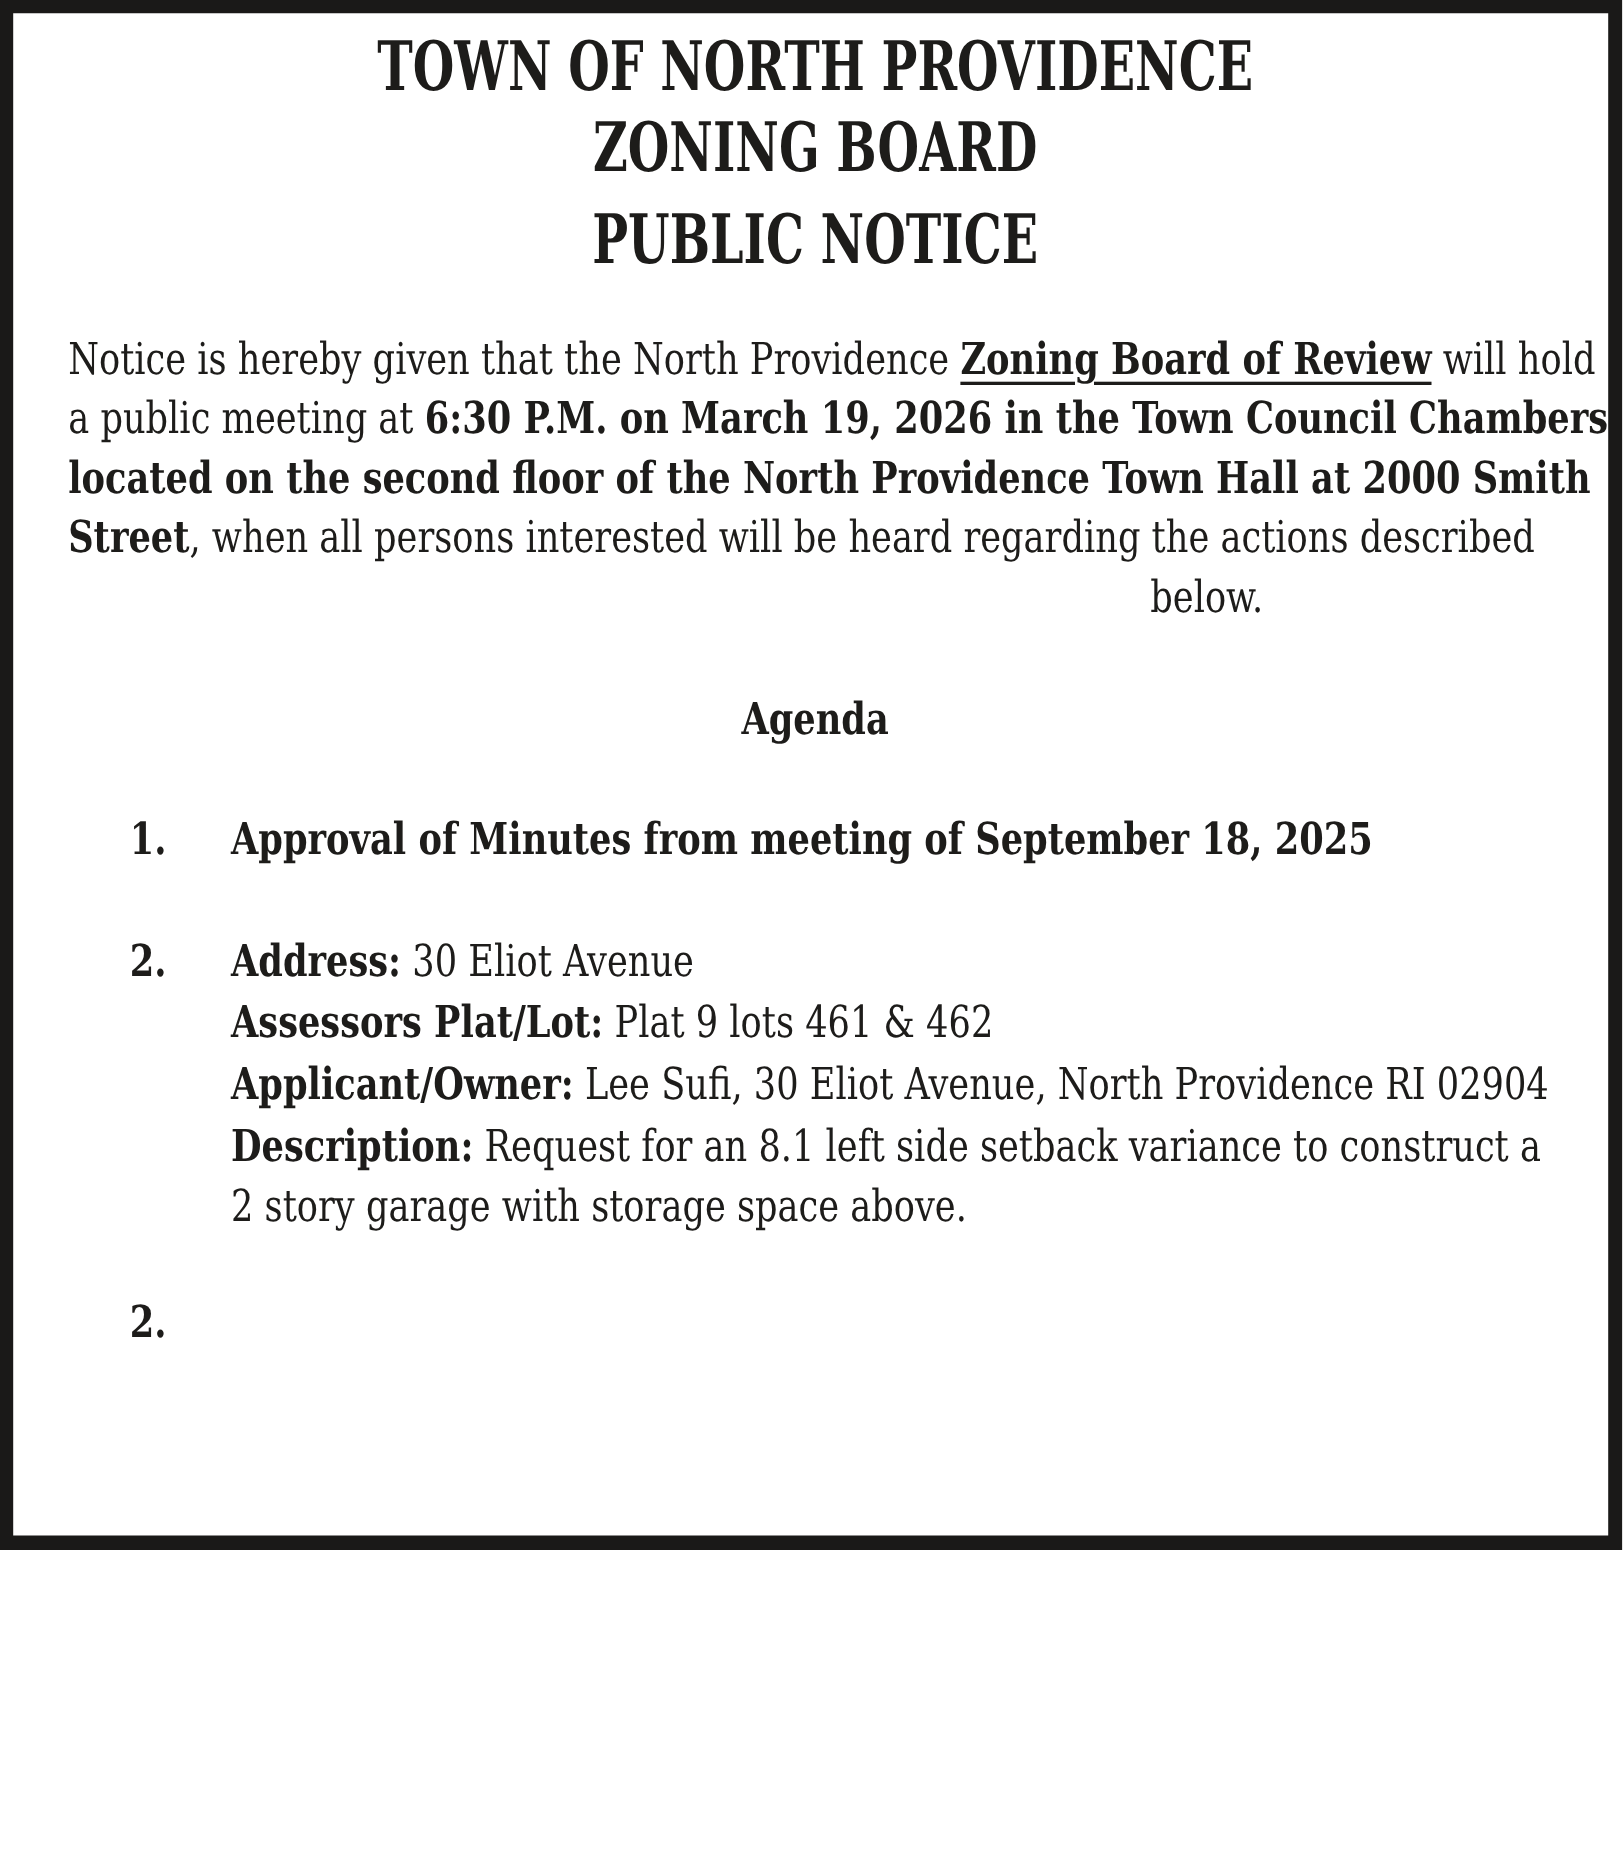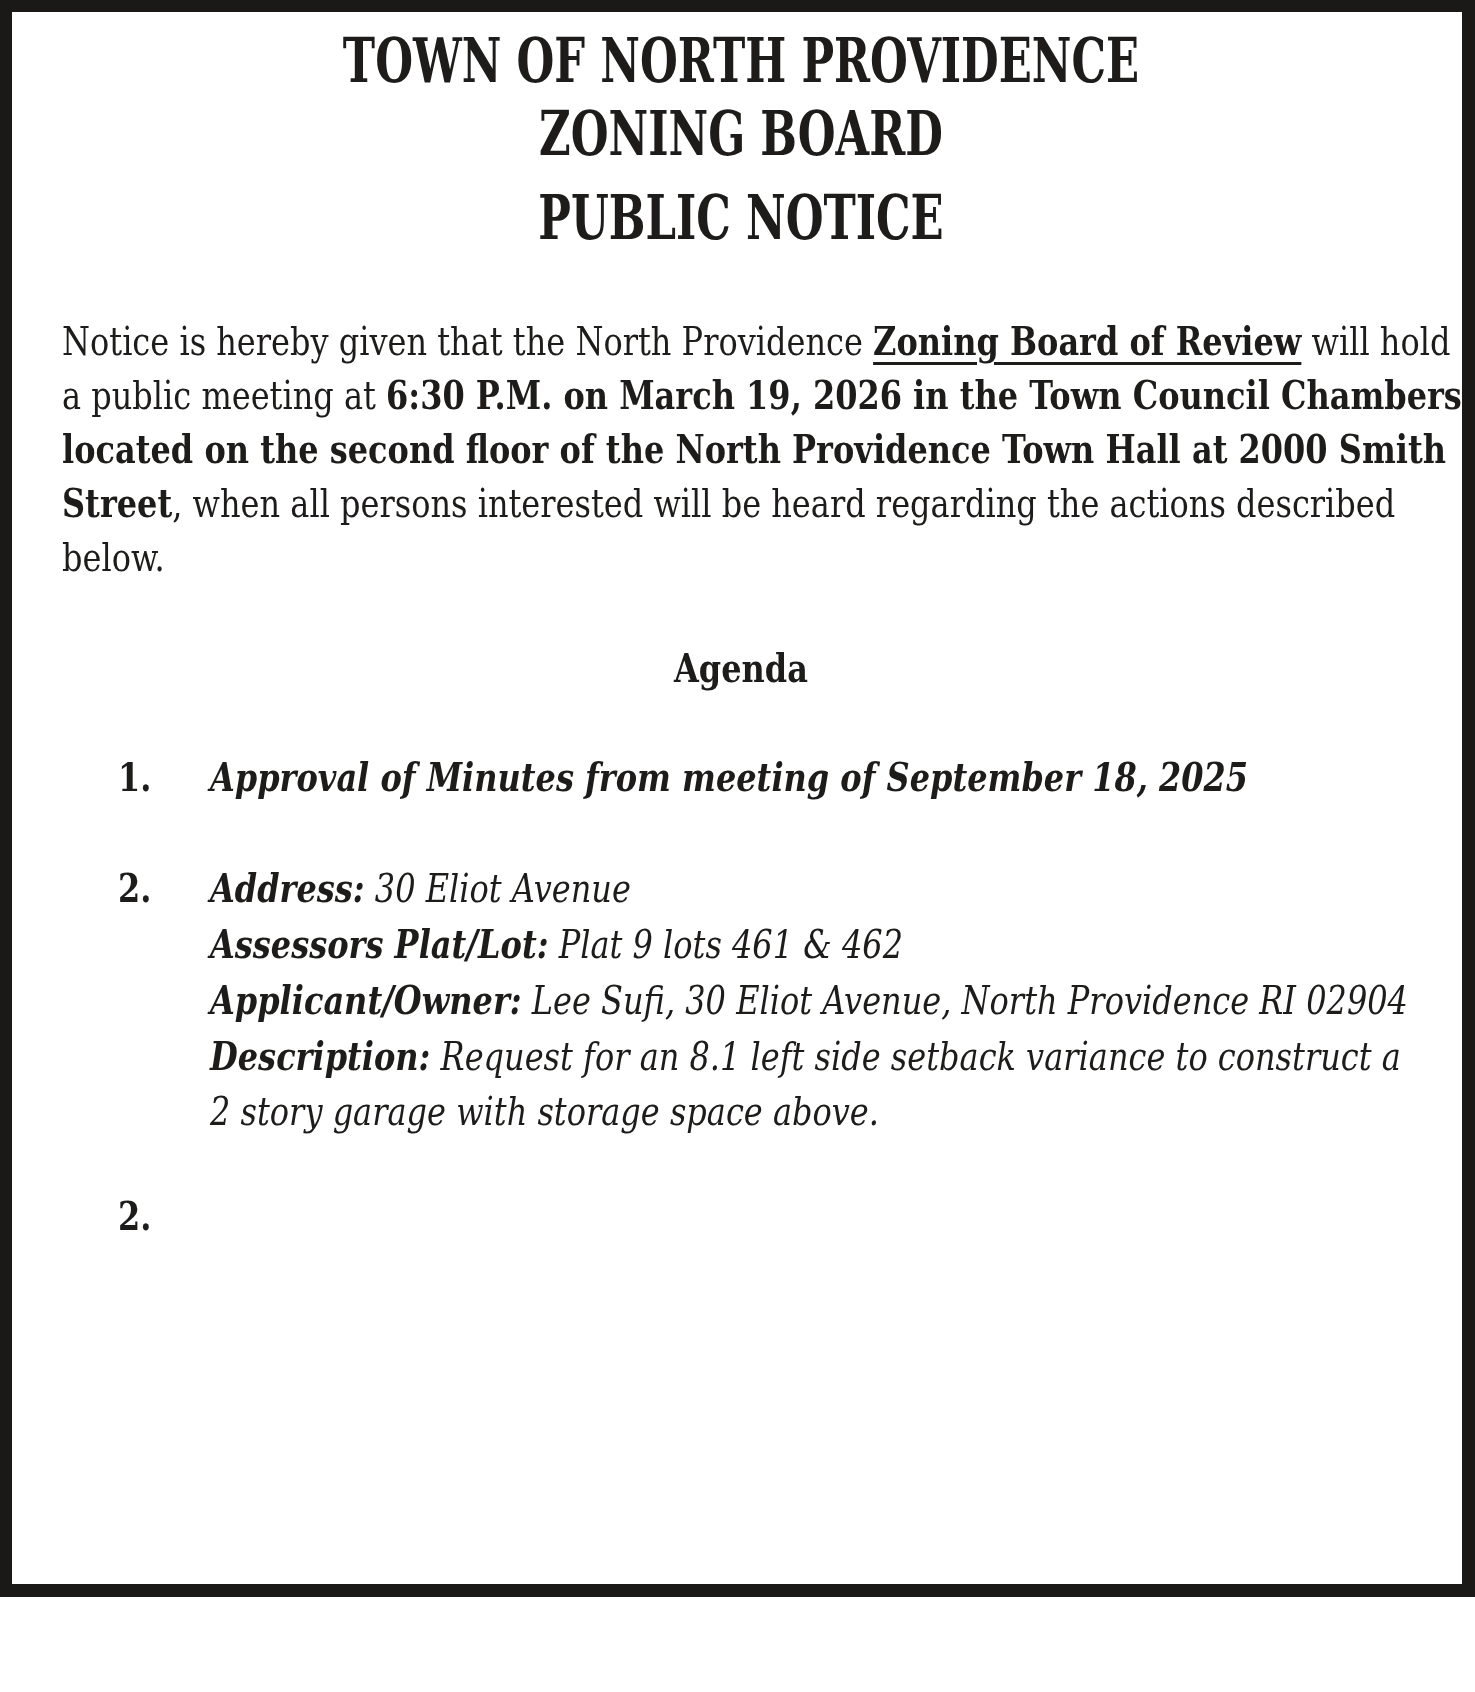--- a/index.html
+++ b/index.html
@@ -4,21 +4,21 @@
 <style>
   :root{
     --ink:#1d1c1a;
     --frame:#1a1918;
     --paper:#ffffff;
   }
   html,body{margin:0;padding:0;background:#fff;}
   body{font-family:"DejaVu Serif","Liberation Serif",serif;color:var(--ink);}
   .page{
     position:relative;
-    width:1475px;height:1597px;
+    width:1475px;height:1409px;
     background:var(--paper);
     overflow:hidden;
   }
   .frame{
     position:absolute;inset:0;
     box-sizing:border-box;
     border-style:solid;
     border-color:var(--frame);
     border-width:12px 13px 13px 12px;
     padding:0 42px 0 50px;
@@ -40,21 +40,21 @@
   .addr-block{margin-top:4px;}
   .notice-heading{margin-top:11px;}
   
   .b-line{
     font-size:40px;
     line-height:54px;
     white-space:nowrap;
     transform:scaleX(0.80);
     transform-origin:0 50%;
   }
-  .intro{margin-top:60px;}
+  .intro{margin-top:46px;text-align:right;}
   .b{font-weight:700;}
   .u{text-decoration:underline;text-decoration-thickness:3px;text-underline-offset:7px;}
   
   .agenda-heading{
     margin-top:57px;
     font-size:40px;
     line-height:54px;
     font-weight:700;
     text-align:center;
     white-space:nowrap;
@@ -69,21 +69,21 @@
   .agenda-item .num{
     flex:none;
     width:92px;
     font-weight:700;
     font-size:40px;
     line-height:55px;
     white-space:nowrap;
     transform:scaleX(0.80);
     transform-origin:0 50%;
   }
-  .agenda-item .item-lines{flex:1;min-width:0;font-style:italic;}
+  .agenda-item .item-lines{flex:1;min-width:0;}
   .agenda-item .b-line{line-height:55px;}
   .item-1{margin-top:54px;}
   .item-2{margin-top:55px;}
   .item-3{margin-top:49px;}
   
   .doc-footer{margin-top:51px;}
   .doc-footer .b-line{
     font-weight:700;
     font-size:42px;
     line-height:50px;

